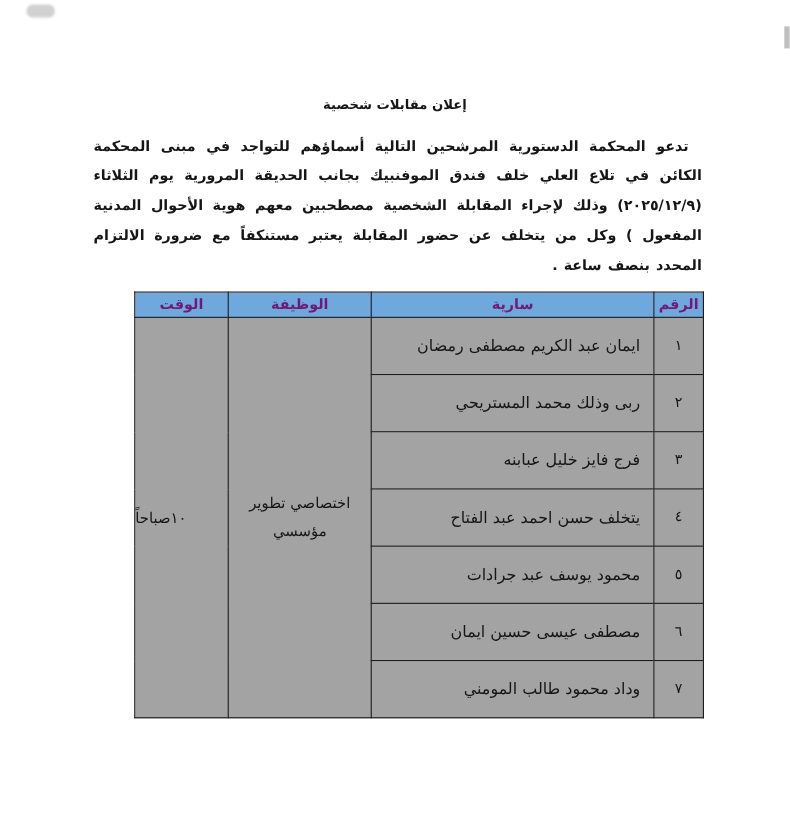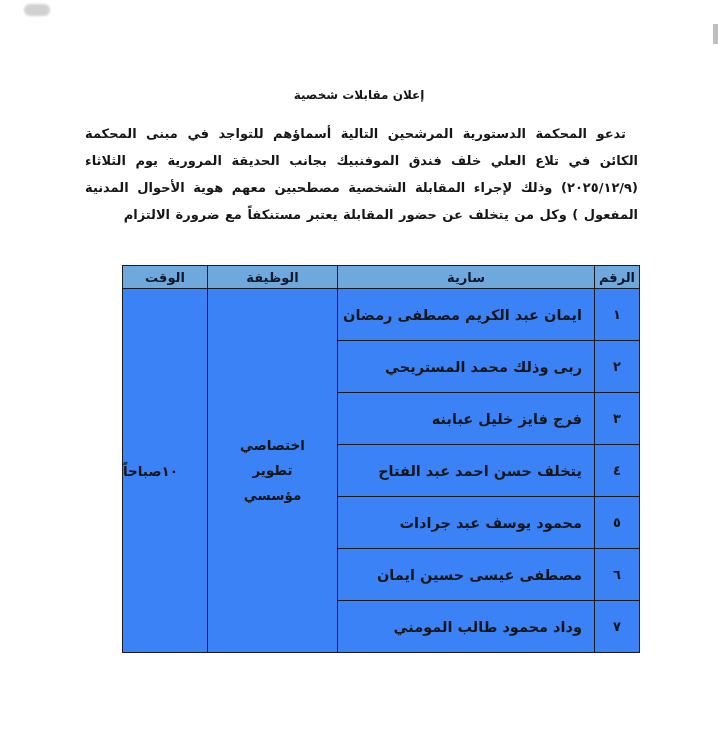--- a/index.html
+++ b/index.html
@@ -44,29 +44,29 @@
     width:517px;
     border-collapse:collapse;
     table-layout:fixed;
   }
   .interviews th{
     height:23px;
     background:#6fa8dc;
     border:1px solid #1b1b1b;
     font-size:13px;
     font-weight:bold;
-    color:#0f172a;
+    color:#701a75;
     text-align:center;
     padding:0;
   }
   .interviews td{
     border:1px solid #1b1b1b;
-    font-weight:bold;
+    font-weight:normal;
     vertical-align:middle;
-    background:#3b82f6;
+    background:#a3a3a3;
   }
   .interviews td.num{
     text-align:center;
     font-size:13px;
     height:52px;
   }
   .interviews td.name{
     text-align:right;
     padding-right:12px;
     font-size:14.5px;
@@ -104,20 +104,21 @@
 <div class="artifact-tl"></div>
 <div class="artifact-right"></div>
 
 <h1 class="doc-title">إعلان مقابلات شخصية</h1>
 
 <div class="announcement">
   <div class="line">تدعو المحكمة الدستورية المرشحين التالية أسماؤهم للتواجد في مبنى المحكمة الدستورية</div>
   <div class="line">الكائن في تلاع العلي خلف فندق الموفنبيك بجانب الحديقة المرورية يوم الثلاثاء الموافق</div>
   <div class="line">(٢٠٢٥/١٢/٩) وذلك لإجراء المقابلة الشخصية مصطحبين معهم هوية الأحوال المدنية (سارية</div>
   <div class="line">المفعول ) وكل من يتخلف عن حضور المقابلة يعتبر مستنكفاً مع ضرورة الالتزام بالحضور قبل الموعد</div>
+  <div class="line">المحدد بنصف ساعة .</div>
 </div>
 
 <table class="interviews" dir="rtl">
   <colgroup>
     <col style="width:45px">
     <col style="width:257px">
     <col style="width:130px">
     <col style="width:85px">
   </colgroup>
   <thead>

